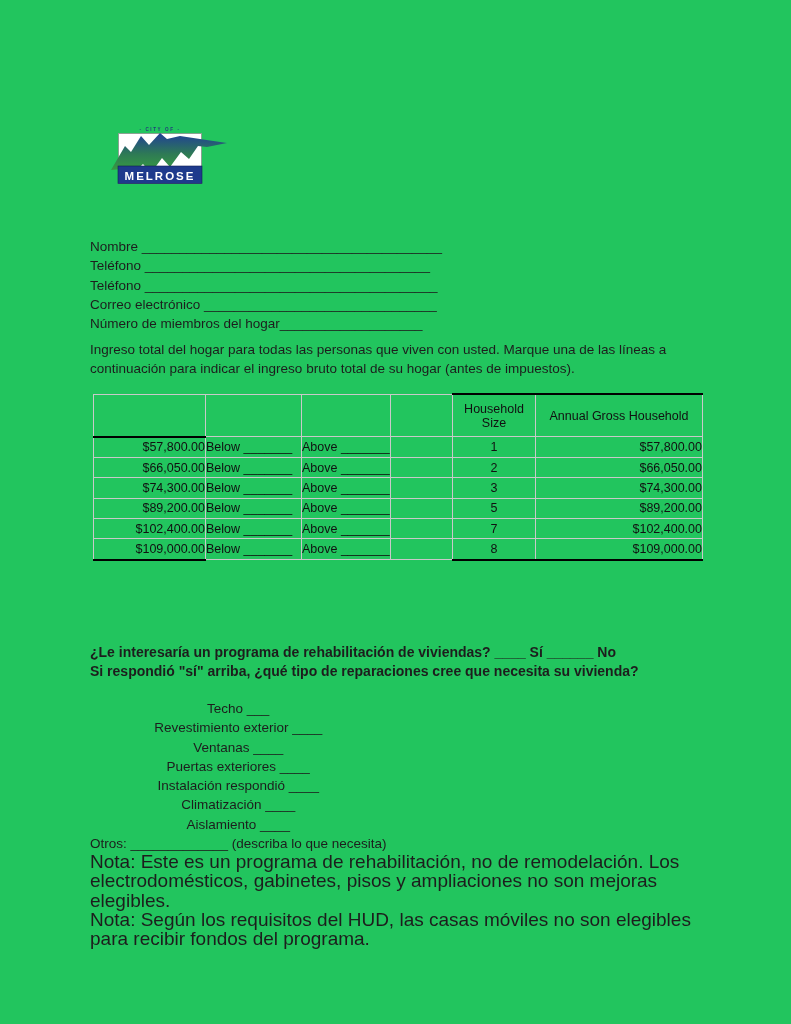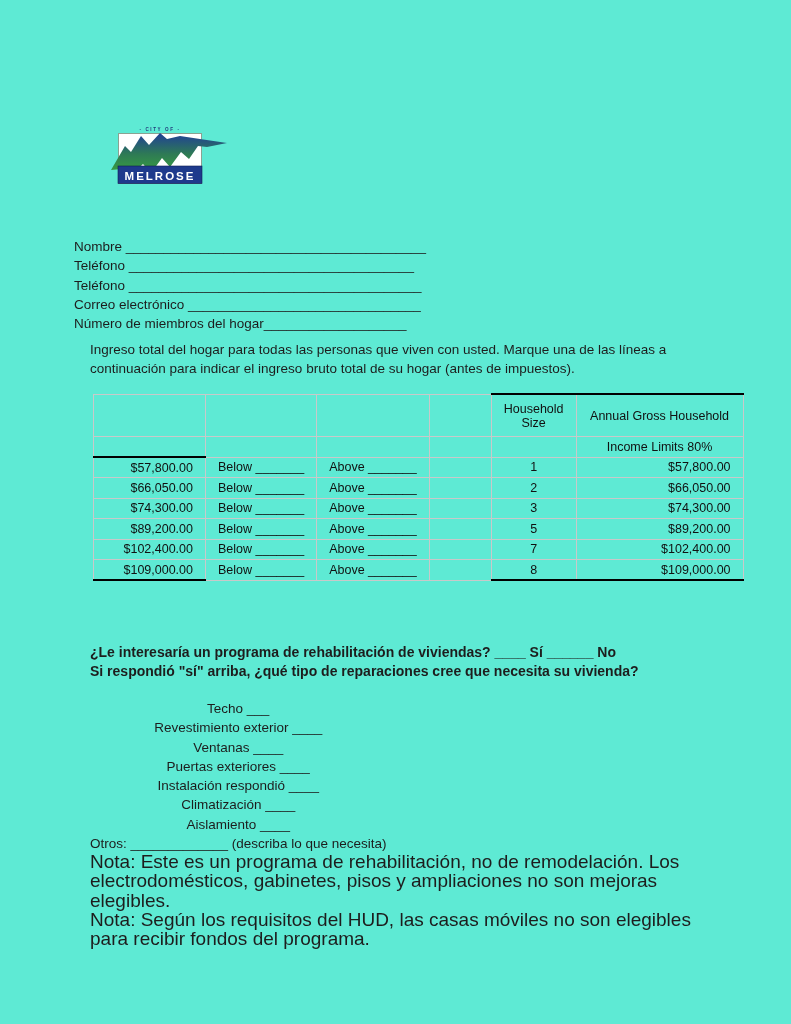--- a/index.html
+++ b/index.html
@@ -1,33 +1,33 @@
 <!DOCTYPE html>
 <html><head>
 <meta charset="utf-8">
 <style>
   html,body { margin:0; padding:0; background:#ffffff; }
   .page {
-    position:relative; width:791px; height:1024px; background:#5eead4;
+    position:relative; width:791px; height:1024px; background:#22c55e;
     font-family:"Liberation Sans", sans-serif; color:#1d1d1d; overflow:hidden;
   }
   .logo { position:absolute; left:110px; top:125px; width:118px; height:64px; }
 
-  .fields { position:absolute; left:74px; top:237px; font-size:13.5px; line-height:19.3px; }
+  .fields { position:absolute; left:90px; top:237px; font-size:13.5px; line-height:19.3px; }
   .field-line { white-space:nowrap; }
   .blank { letter-spacing:0; }
 
   .intro { position:absolute; left:90px; top:341px; width:604px; font-size:13.5px; line-height:18.8px; margin:0; }
 
   table.grid {
     position:absolute; left:93px; top:393px;
     border-collapse:collapse; table-layout:fixed; font-size:12.5px; color:#111;
   }
   table.grid td {
-    border:1px solid #c9c9c9; padding:0 12px; white-space:nowrap;
+    border:1px solid #c9c9c9; padding:0 0; white-space:nowrap;
     overflow:visible; vertical-align:middle;
   }
   tr.hr1 td { height:41px; }
   tr.hr2 td { height:19px; }
   tr.dr  td { height:19.4px; }
 
   td.amt {
     border:1px solid #000; border-left:2px solid #000; border-right:2px solid #000;
     text-align:right; padding-right:12px;
   }
@@ -102,28 +102,20 @@
         <td></td>
         <td></td>
         <td></td>
         <td></td>
         <td class="blk col5 hsize">
           <div>Household</div>
           <div>Size</div>
         </td>
         <td class="blk col6 annual">Annual Gross Household</td>
       </tr>
-      <tr class="hr2">
-        <td></td>
-        <td></td>
-        <td></td>
-        <td></td>
-        <td class="blk col5"></td>
-        <td class="blk col6 ilim">Income Limits 80%</td>
-      </tr>
 
       <tr class="dr first">
         <td class="amt">$57,800.00</td>
         <td class="ba">Below _______</td>
         <td class="ba">Above _______</td>
         <td></td>
         <td class="blk col5 sizenum">1</td>
         <td class="blk col6 limit">$57,800.00</td>
       </tr>
       <tr class="dr">

